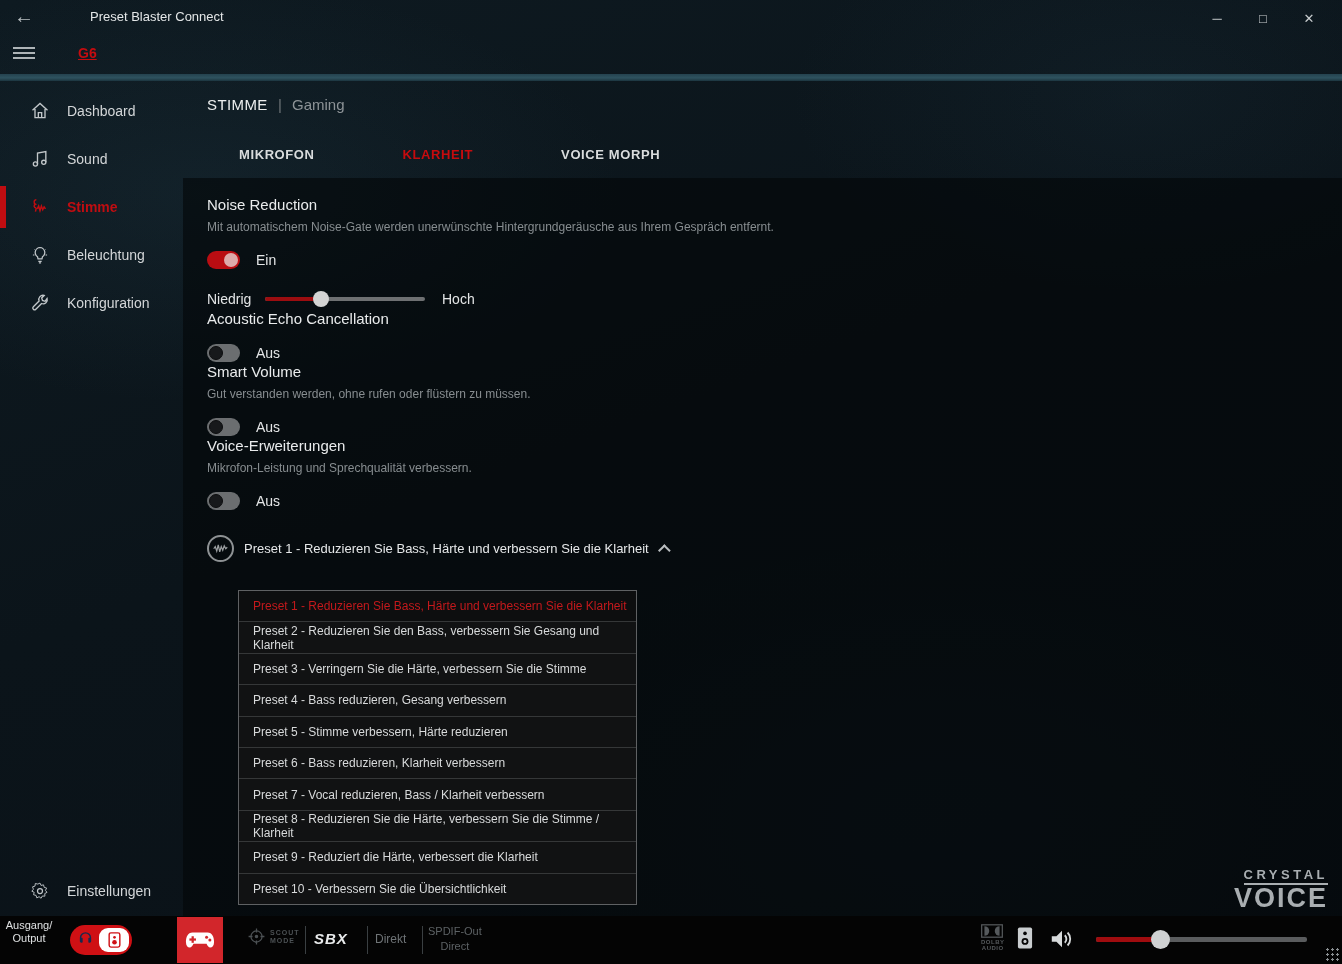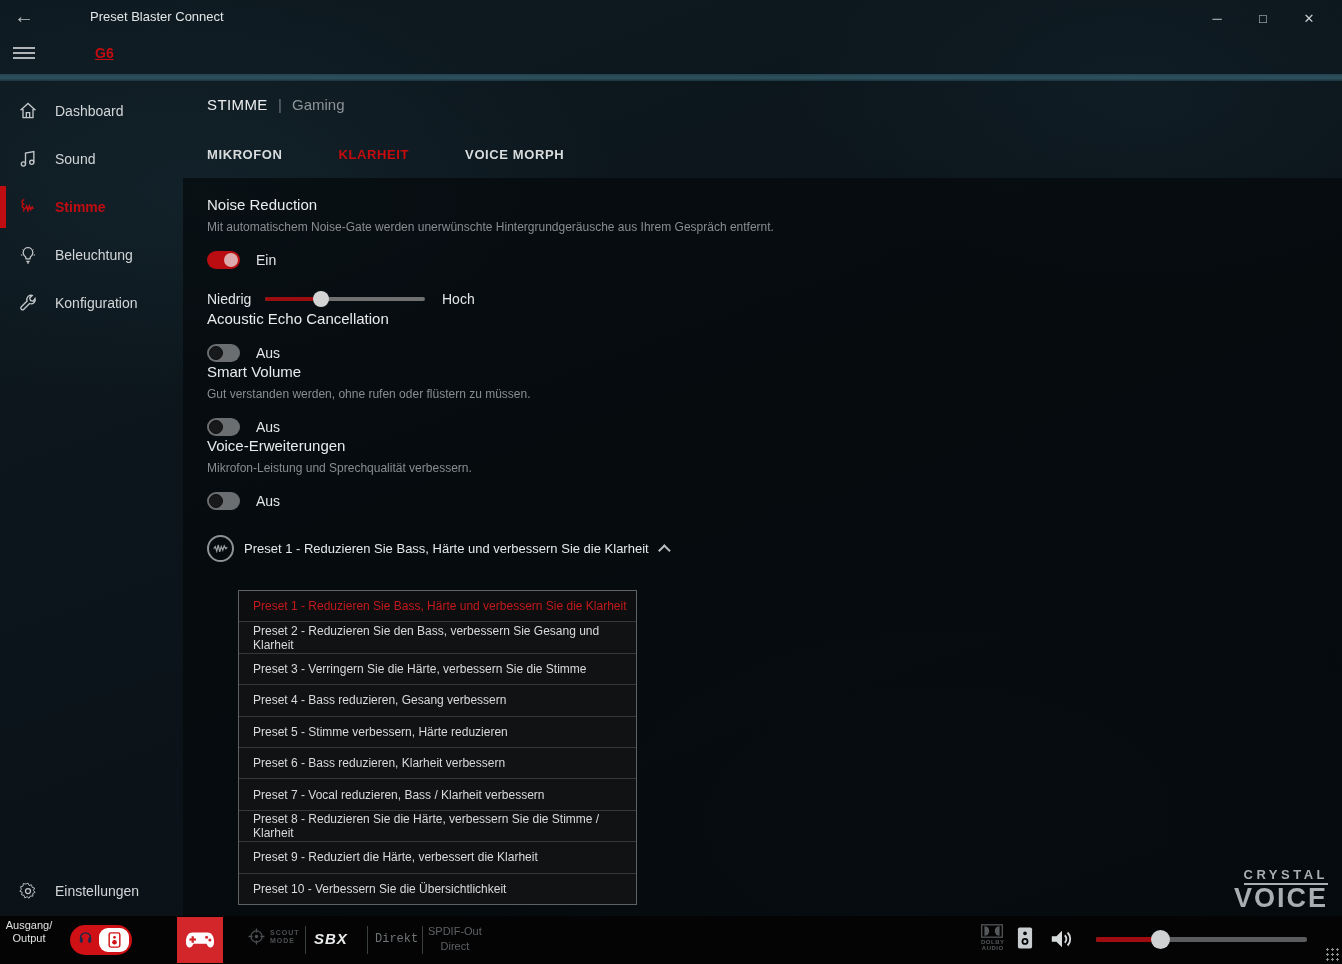--- a/index.html
+++ b/index.html
@@ -19,41 +19,41 @@
   .titlebar { position:absolute; top:0; left:0; right:0; height:36px; }
   .back-btn { position:absolute; left:14px; top:5px; font-size:20px; color:#b9bfc2; cursor:pointer; }
   .app-title { position:absolute; left:90px; top:9px; font-size:13px; color:#e3e6e7; }
   .win-controls { position:absolute; right:10px; top:0; height:36px; display:flex; }
   .win-btn { width:46px; height:36px; display:flex; align-items:center; justify-content:center; color:#c9cdcf; font-size:13px; cursor:pointer; }
 
   
   .menurow { position:absolute; top:36px; left:0; right:0; height:38px; }
   .hamburger { position:absolute; left:13px; top:8px; width:22px; cursor:pointer; }
   .hamburger span { display:block; height:2px; background:#aeb4b7; margin:3px 0; }
-  .device-name { position:absolute; left:95px; top:9px; font-size:14px; font-weight:bold; color:#c40c10;text-decoration:underline; }
+  .device-name { position:absolute; left:78px; top:9px; font-size:14px; font-weight:bold; color:#c40c10;text-decoration:underline; }
 
   .teal-strip { position:absolute; top:74px; left:0; right:0; height:7px;
     background:linear-gradient(180deg,#24424e 0%, #2e525f 55%, #1c353f 100%); }
 
   
   .sidebar { position:absolute; top:81px; left:0; width:183px; bottom:48px; }
-  .side-item { position:absolute; left:0; width:183px; height:40px; display:flex; align-items:center; cursor:pointer; }
+  .side-item { position:absolute; left:12px; width:183px; height:40px; display:flex; align-items:center; cursor:pointer; }
   .side-item .icn { width:24px; height:24px; margin-left:16px; display:flex; align-items:center; justify-content:center; color:#c2c7ca; }
   .side-item .lbl { margin-left:15px; font-size:14px; color:#d3d6d8; }
   .side-item.active .lbl { color:#c00d11; font-weight:bold; }
   .side-item.active .icn { color:#c00d11; }
   .active-bar { position:absolute; left:0; top:105px; width:6px; height:42px; background:#c00d11; }
 
   
   .main-header { position:absolute; left:207px; top:96px; font-size:15px; }
   .main-header .sec { color:#eceeee; letter-spacing:.4px; }
   .main-header .sep { color:#6d7477; margin:0 6px; }
   .main-header .ctx { color:#8d9397; }
   .tabs { position:absolute; left:207px; top:147px; display:flex; gap:56px; }
-  .tab { font-size:13px; font-weight:bold; letter-spacing:.6px; color:#d9dcdd; cursor:pointer; }
+  .tab { font-size:13px; font-weight:bold; letter-spacing:.6px; color:#d9dcdd; cursor:pointer;margin-left:32px; }
   .tab.active { color:#c60b0e; }
 
   
   .panel { position:absolute; left:183px; top:178px; right:0; bottom:48px;
     background:rgba(4,6,8,.62); padding:18px 0 0 24px; }
   .sec-title { font-size:15px; color:#e9ebec; }
   .sec-desc { font-size:12px; color:#878d90; margin-top:7px; }
   .toggle-row { display:flex; align-items:center; margin-top:16px; height:20px; }
   .toggle { width:33px; height:18px; border-radius:9px; position:relative; cursor:pointer; }
   .toggle.on { background:#b90d12; }
@@ -94,21 +94,21 @@
   .footer { position:absolute; left:0; right:0; bottom:0; height:48px; background:#040404; }
   .out-label { position:absolute; left:2px; top:3px; width:54px; font-size:11px; color:#dfe1e2; text-align:center; line-height:13px; word-break:break-word; }
   .out-toggle { position:absolute; left:70px; top:9px; width:62px; height:30px; background:#cf1014; border-radius:15px; cursor:pointer; }
   .out-toggle .hp { position:absolute; left:7px; top:5px; color:#16294e; }
   .out-toggle .knob2 { position:absolute; right:3px; top:3px; width:30px; height:24px; background:#fff; border-radius:9px; display:flex; align-items:center; justify-content:center; color:#cf1014; }
   .game-btn { position:absolute; left:177px; top:1px; width:46px; height:46px; background:#d2262b; display:flex; align-items:center; justify-content:center; cursor:pointer; }
   .scout { position:absolute; left:247px; top:11px; display:flex; align-items:center; color:#4c5154; cursor:pointer; }
   .scout-txt { margin-left:4px; font-size:7px; font-weight:bold; letter-spacing:1px; line-height:8px; }
   .fsep { position:absolute; top:10px; width:1px; height:28px; background:#3a3f42; }
   .sbx { position:absolute; left:314px; top:14px; font-size:15px; font-weight:bold; font-style:italic; letter-spacing:1px; color:#e8eaeb; cursor:pointer; }
-  .direkt { position:absolute; left:375px; top:16px; font-size:12px; color:#6f7477; cursor:pointer;font-family:Liberation Mono, monospace; }
+  .direkt { position:absolute; left:375px; top:16px; font-size:12px; color:#6f7477; cursor:pointer; }
   .spdif { position:absolute; left:428px; top:8px; font-size:11px; color:#5d6periods265; color:#5d6265; text-align:center; line-height:15px; cursor:pointer; }
   .dolby { position:absolute; left:981px; top:8px; text-align:center; color:#55595c; cursor:pointer; }
   .dolby-txt { font-size:6px; font-weight:bold; letter-spacing:.5px; line-height:6px; margin-top:1px; }
   .monitor { position:absolute; left:1017px; top:10px; color:#c9cdcf; cursor:pointer; }
   .vol-icon { position:absolute; left:1049px; top:11px; color:#d7dadb; cursor:pointer; }
   .vol-slider { position:absolute; left:1096px; top:21px; width:211px; height:5px; background:#5a5c5e; border-radius:2px; cursor:pointer; }
   .vol-slider .fill { position:absolute; left:0; top:0; height:5px; background:#a00c0f; border-radius:2px; }
   .vol-slider .thumb { position:absolute; top:-7px; width:19px; height:19px; border-radius:50%; background:#cfd1d2; margin-left:-10px; }
   .grip { position:absolute; right:2px; bottom:2px; width:16px; height:16px;
     background-image:radial-gradient(#8a8f92 1px, transparent 1.4px); background-size:5px 5px; background-position:bottom right; cursor:nwse-resize; }

